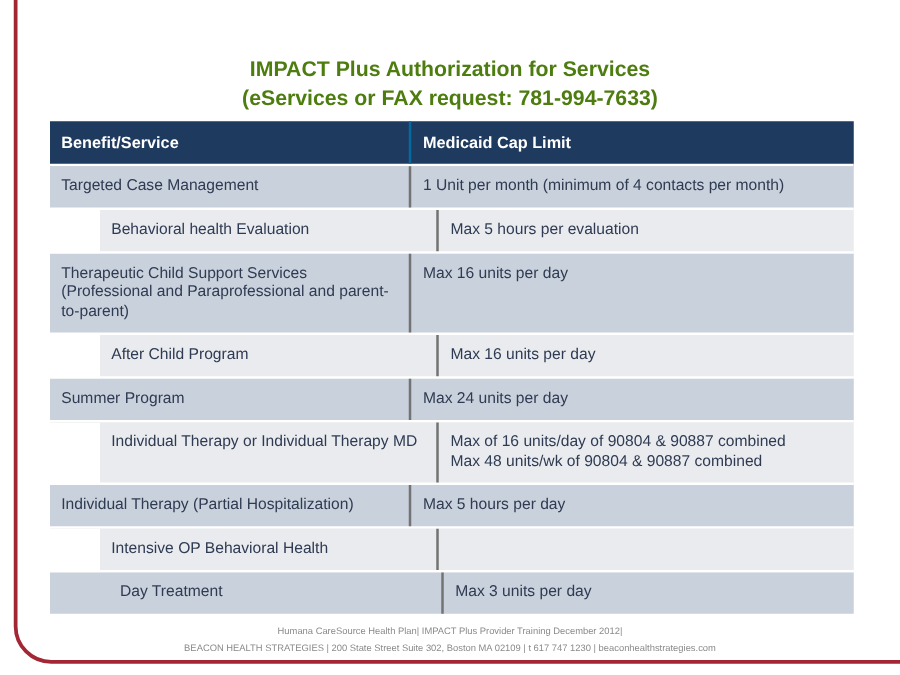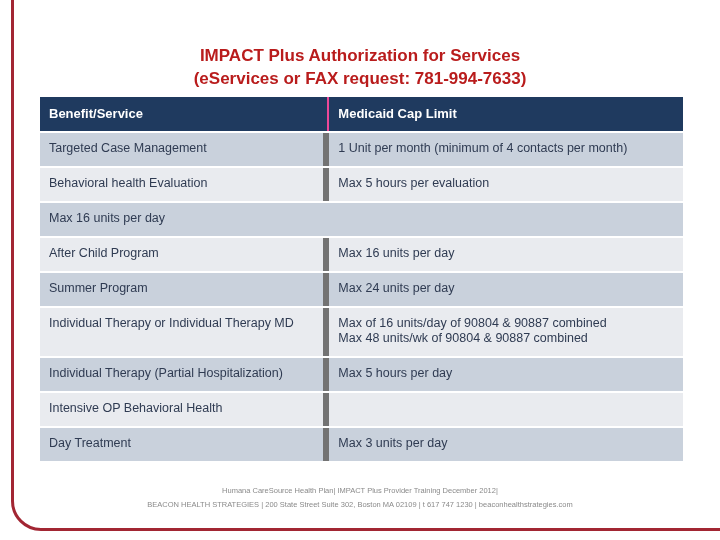--- a/index.html
+++ b/index.html
@@ -25,66 +25,66 @@
     border-radius: 30px;
     pointer-events: none;
   }
 
   .title-block {
     position: absolute;
     top: 44px;
     left: 0;
     width: 100%;
     text-align: center;
-    color: #b91c1c;
+    color: #4d7c0f;
     font-weight: bold;
     font-size: 17px;
     line-height: 23px;
   }
   .title-line { display: block; }
 
   .auth-table {
     position: absolute;
     left: 40px;
     top: 97px;
     width: 643px;
     font-size: 12.5px;
     color: #2F3B52;
   }
 
   .t-row {
     display: grid;
     grid-template-columns: 45% 55%;
     border-bottom: 2px solid #ffffff;
   }
-  .t-row:last-child { border-bottom: none; }
+  .t-row:last-child { border-bottom: none; padding-left: 47px; }
 
   .cell {
     padding: 8px 9px 9px 9px;
     line-height: 15.5px;
     min-height: 33px;
   }
-  .cell.service { border-right: 6px solid #737373; }
+  .cell.service { border-right: 2px solid #737373; }
   .cell.limit { padding-right: 26px; white-space: pre-line; }
 
   .header-row {
     background: #1F3A5F;
     color: #ffffff;
     font-weight: bold;
     font-size: 13px;
   }
   .header-row .cell { min-height: 32px; padding-top: 9px; }
-  .header-row .cell.service { border-right: 2px solid #ec4899; }
+  .header-row .cell.service { border-right: 2px solid #0369a1; }
 
   .band-dark { background: #C9D1DC; }
-  .band-light { background: #E9EBEF; }
+  .band-light { background: #E9EBEF; margin-left: 40px; }
 
   .footer-block {
     position: absolute;
-    bottom: 28px;
+    bottom: 14px;
     left: 0;
     width: 100%;
     text-align: center;
     color: #8a8a8a;
     font-size: 7.5px;
     line-height: 14px;
   }
 </style>
 </head>
 <body>
@@ -109,20 +109,21 @@
       <div class="cell service">Targeted Case Management</div>
       <div class="cell limit">1 Unit per month (minimum of 4 contacts per month)</div>
     </div>
 
     <div class="t-row band-light">
       <div class="cell service">Behavioral health Evaluation</div>
       <div class="cell limit">Max 5 hours per evaluation</div>
     </div>
 
     <div class="t-row band-dark">
+      <div class="cell service">Therapeutic Child Support Services (Professional and Paraprofessional and parent-to-parent)</div>
       <div class="cell limit">Max 16 units per day</div>
     </div>
 
     <div class="t-row band-light">
       <div class="cell service">After Child Program</div>
       <div class="cell limit">Max 16 units per day</div>
     </div>
 
     <div class="t-row band-dark">
       <div class="cell service">Summer Program</div>

